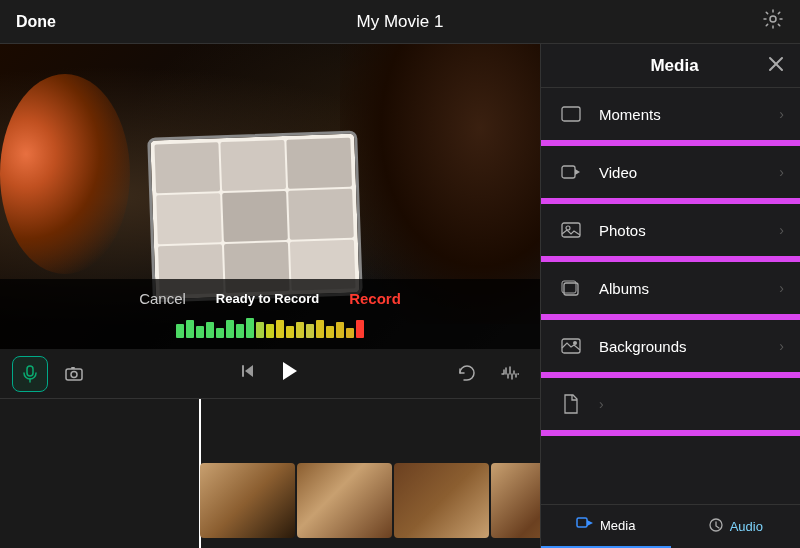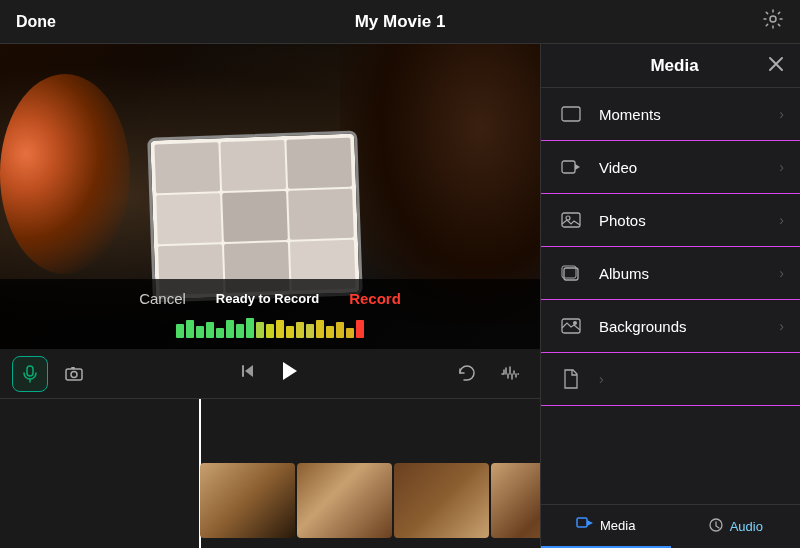--- a/index.html
+++ b/index.html
@@ -22,21 +22,21 @@
       padding: 0 16px;
       border-bottom: 1px solid #333;
     }
     .top-bar-left {
       width: 120px;
     }
     .top-bar-center {
       flex: 1;
       text-align: center;
       font-size: 17px;
-      font-weight: 700;
+      font-weight: 400;
       color: #fff;
     }
     .top-bar-right {
       width: 120px;
       display: flex;
       justify-content: flex-end;
     }
     .done-btn {
       color: #fff;
       font-size: 16px;
@@ -309,21 +309,21 @@
 
     
     .media-list {
       flex: 1;
       overflow-y: auto;
     }
     .media-item {
       display: flex;
       align-items: center;
       padding: 12px 16px;
-      border-bottom: 1px solid #d946ef;
+      border-bottom: 6px solid #d946ef;
       cursor: pointer;
     }
     .media-icon {
       width: 28px;
       height: 28px;
       margin-right: 14px;
       display: flex;
       align-items: center;
       justify-content: center;
       flex-shrink: 0;

